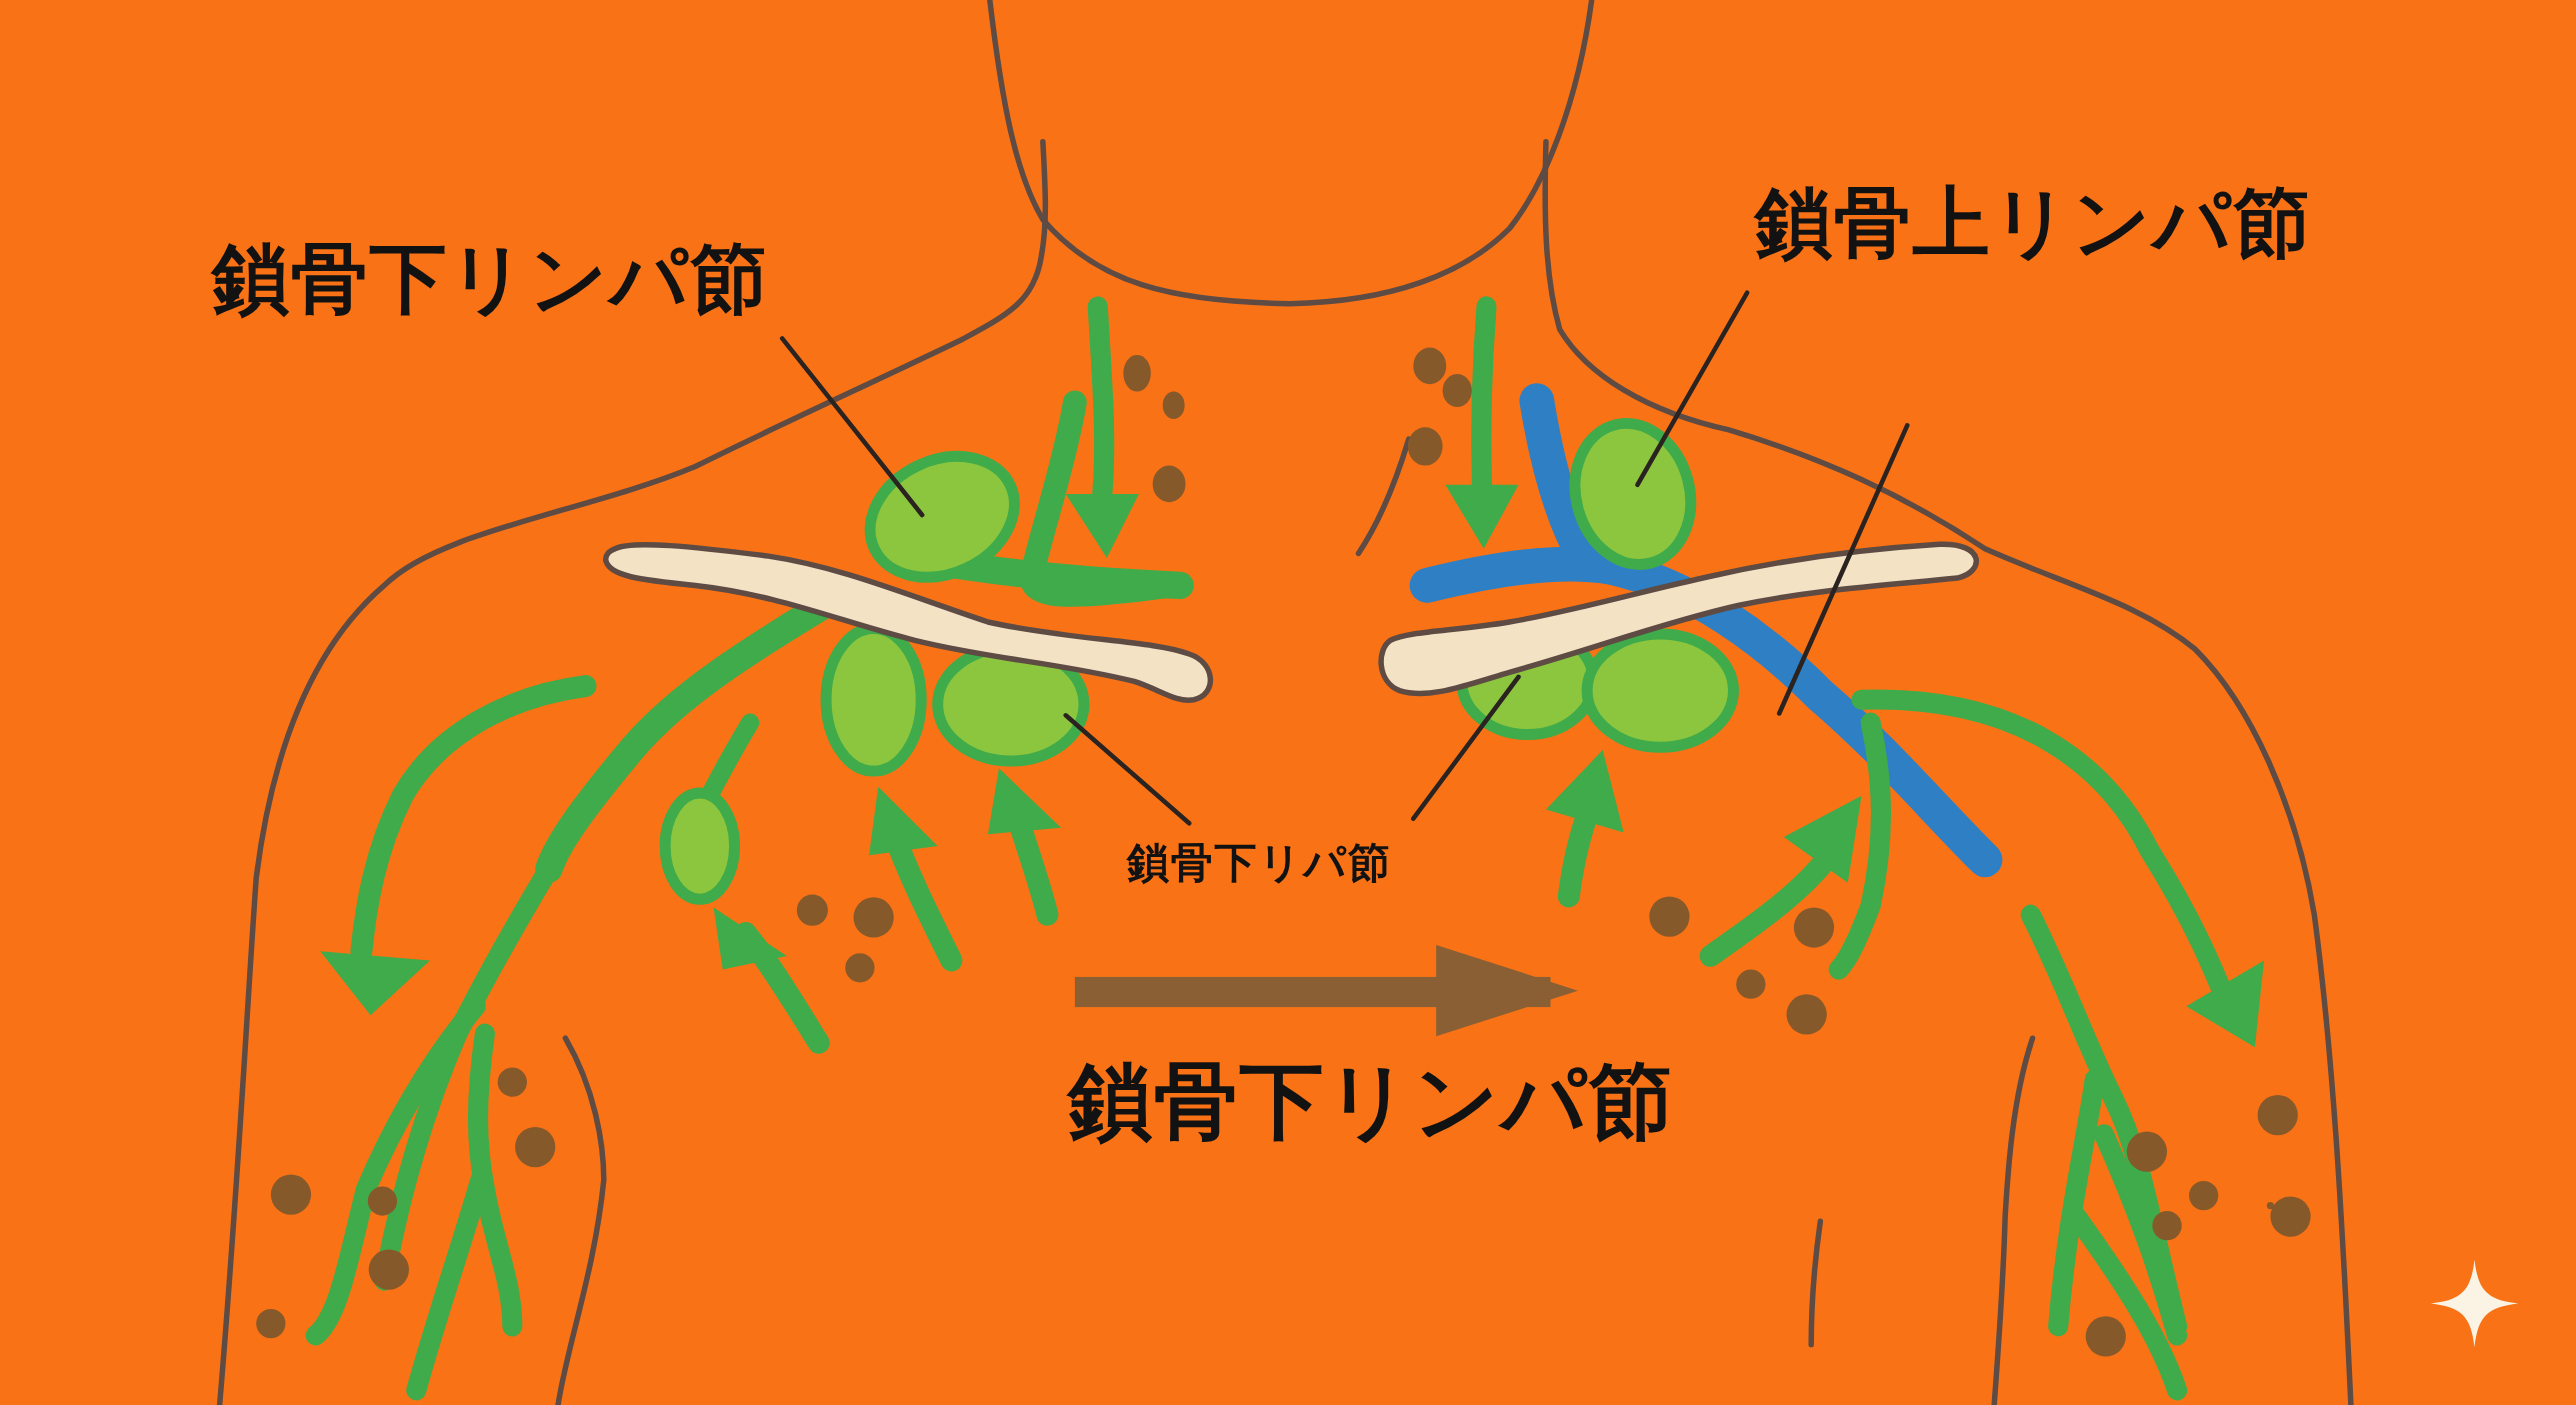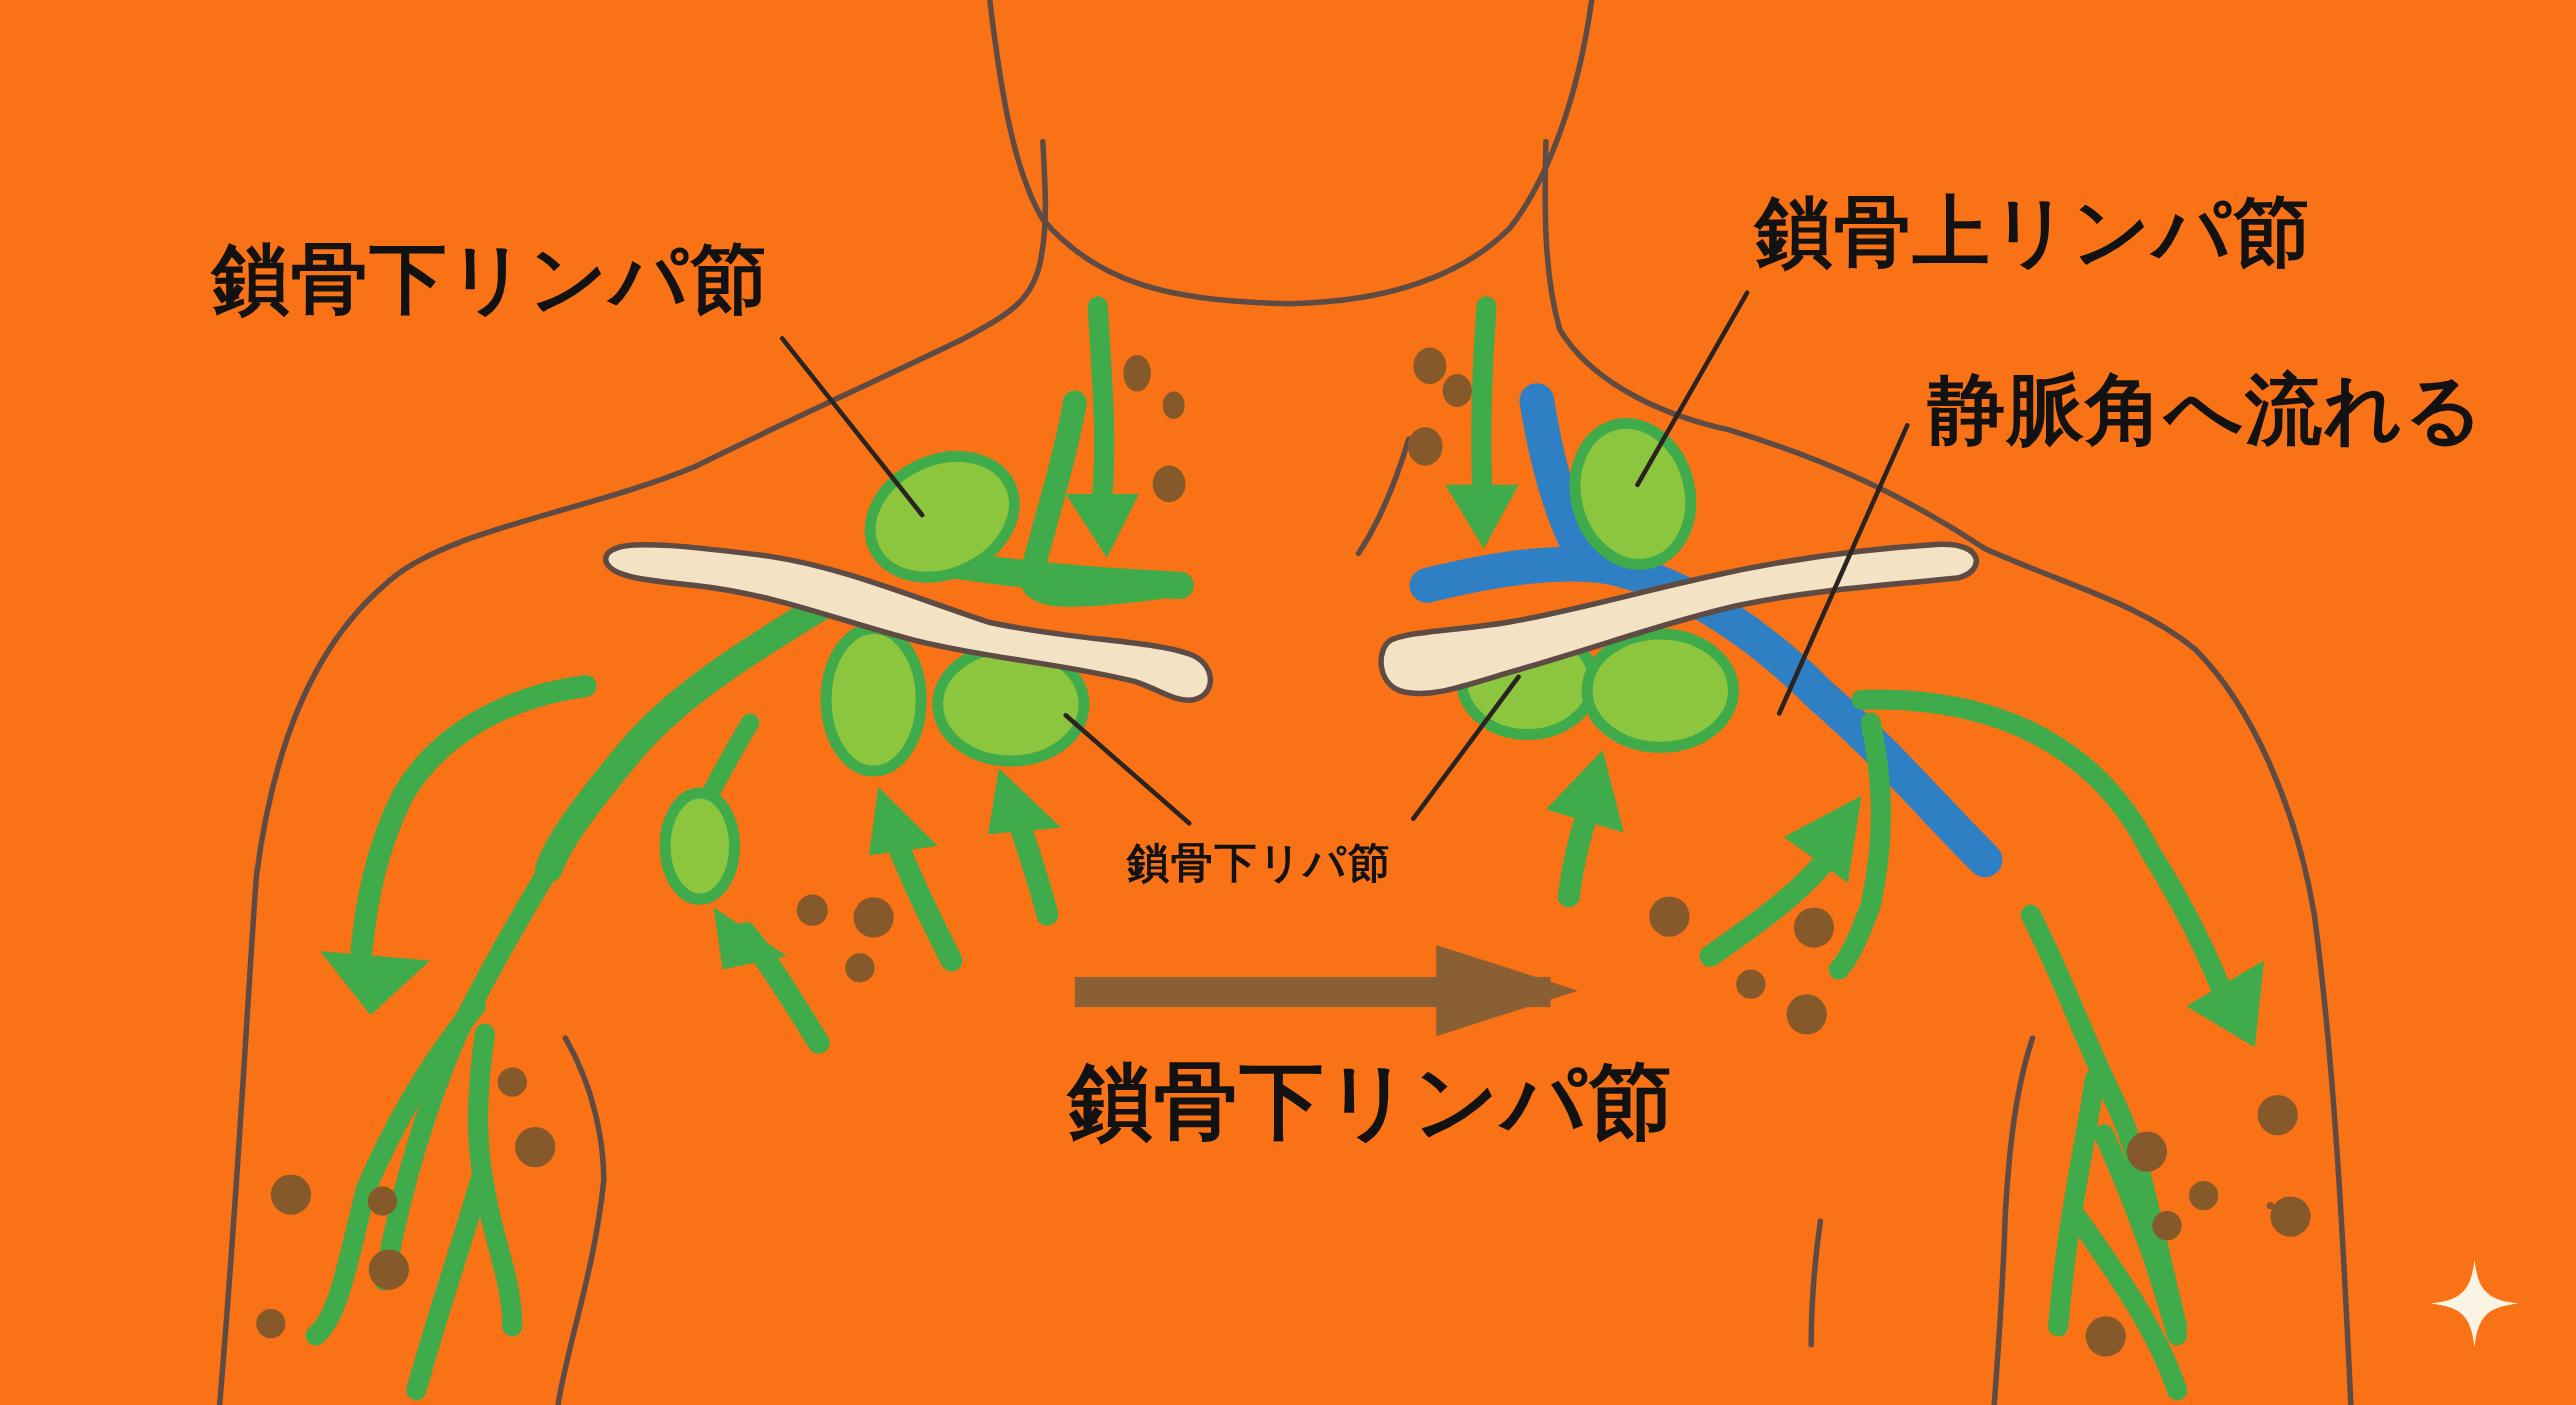--- a/index.html
+++ b/index.html
@@ -190,23 +190,22 @@
     </g>
 
     <g>
       <rect x="1175" y="1068" width="520" height="33" fill="#8a5f33"></rect>
       <polygon points="1570,1033 1725,1083 1570,1133" fill="#8a5f33"></polygon>
     </g>
   </svg>
 
   <div class="label label-lg" style="left:212px; top:240px;">鎖骨下リンパ節</div>
 
-  <div class="label label-lg" style="left:1755px; top:193px;text-align:right;">鎖骨上リンパ節</div>
-
-  <div class="label label-lg" style="left:1928px; top:371px;">静脈角へ流れる</div>
+  <div class="label label-lg" style="left:1755px; top:184px;text-align:right;">鎖骨上リンパ節</div>
+
 
   <div class="label label-md" style="left:1096px; top:842px;">鎖骨下リパ節</div>
 
   <div class="label label-flow" style="left:1068px; top:1059px;">鎖骨下リンパ節</div>
 
   <svg class="sparkle" viewBox="0 0 100 100">
     <path d="M50 2 C54 36, 64 46, 98 50 C64 54, 54 64, 50 98 C46 64, 36 54, 2 50 C36 46, 46 36, 50 2 Z" fill="#fbf3e3"></path>
   </svg>
 </div>
 

